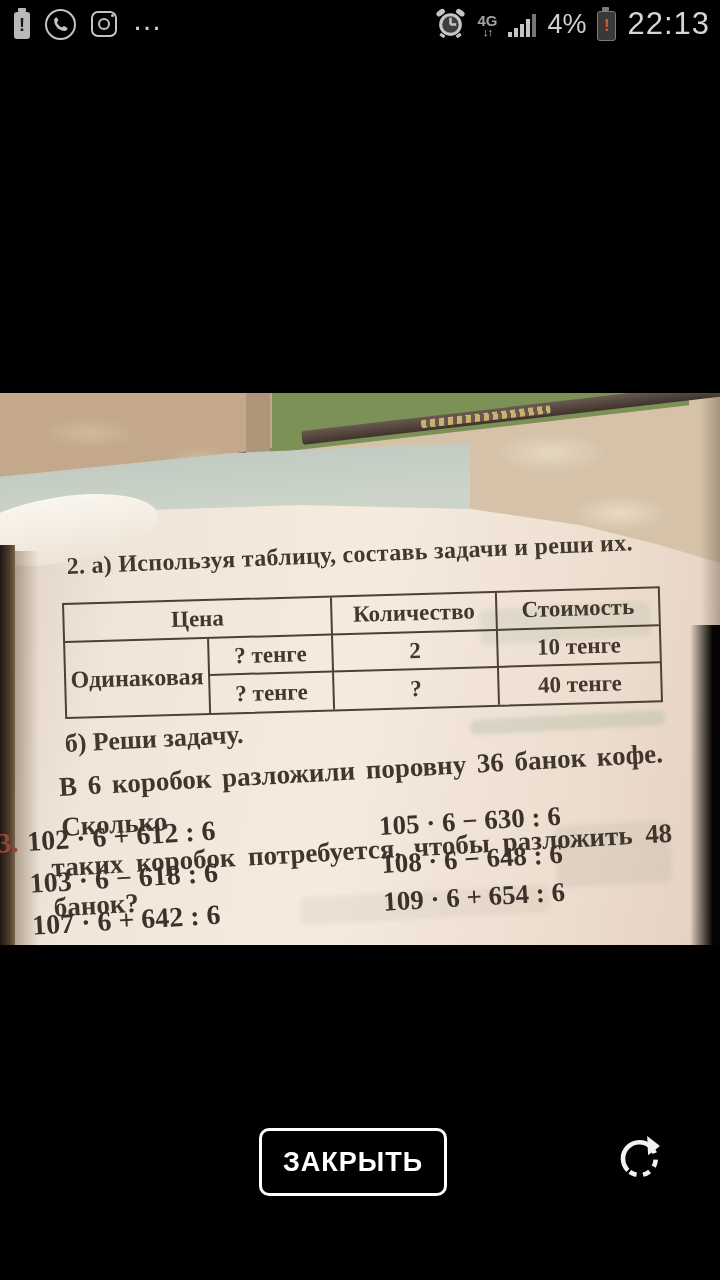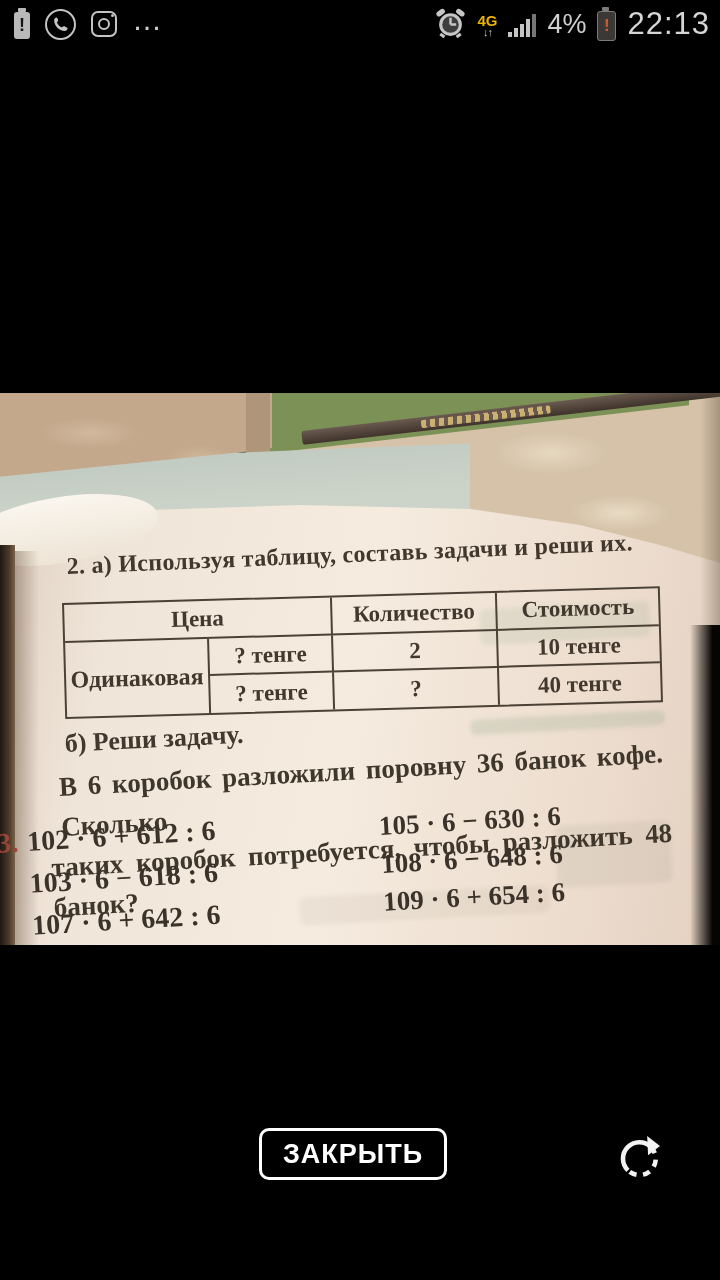--- a/index.html
+++ b/index.html
@@ -14,21 +14,21 @@
   .batt-notif{position:relative;width:16px;height:27px;background:#b9b9b9;border-radius:3px;margin-top:3px;}
   .batt-notif::before{content:"";position:absolute;top:-4px;left:4px;width:8px;height:4px;background:#b9b9b9;border-radius:1px;}
   .batt-notif .bang{position:absolute;left:0;top:0;width:100%;height:100%;display:flex;align-items:center;justify-content:center;
                     color:#161616;font-weight:bold;font-size:18px;}
   .phone-circ{width:27px;height:27px;border:2.5px solid #c4c4c4;border-radius:50%;display:flex;align-items:center;justify-content:center;}
   .insta{position:relative;width:22px;height:22px;border:2.5px solid #c4c4c4;border-radius:7px;}
   .insta::before{content:"";position:absolute;left:5px;top:5px;width:8px;height:8px;border:2.5px solid #c4c4c4;border-radius:50%;}
   .insta::after{content:"";position:absolute;right:1px;top:1px;width:3px;height:3px;background:#c4c4c4;border-radius:50%;}
   .more-dots{font-size:30px;color:#cfcfcf;letter-spacing:2px;line-height:10px;margin-top:-8px;}
   .net4g{display:flex;flex-direction:column;align-items:center;line-height:1;margin-top:2px;}
-  .net4g .lbl{font-size:15px;font-weight:bold;color:#eab308;}
+  .net4g .lbl{font-size:15px;font-weight:bold;color:#a3a3a3;}
   .net4g .arr{font-size:11px;color:#c9c9c9;margin-top:-1px;letter-spacing:-1px;}
   .sigbars{display:flex;align-items:flex-end;gap:2px;height:23px;margin-top:2px;}
   .sigbars i{display:block;width:4px;background:#c4c4c4;}
   .sigbars i:nth-child(1){height:5px;}
   .sigbars i:nth-child(2){height:9px;}
   .sigbars i:nth-child(3){height:13px;}
   .sigbars i:nth-child(4){height:18px;}
   .sigbars i:nth-child(5){height:23px;background:#767676;}
   .pct{font-size:27px;color:#cfcfcf;}
   .batt-main{position:relative;width:17px;height:28px;background:#3c3835;border:1.5px solid #7c7c7c;border-radius:3px;margin-top:3px;}
@@ -95,21 +95,21 @@
            transform:rotate(-3.2deg);transform-origin:0 0;color:#3f362c;}
   .problem .l1{word-spacing:4px;}
   .problem .l2{margin-left:-12px;word-spacing:6px;}
   .ex-left{position:absolute;left:26px;top:428px;font-size:28px;line-height:42px;
            transform:rotate(-3.4deg);transform-origin:0 0;color:#3b322a;}
   .ex-right{position:absolute;left:378px;top:414px;font-size:27px;line-height:38px;
            transform:rotate(-3.2deg);transform-origin:0 0;color:#3b322a;}
   .ex-num{position:absolute;left:-30px;top:0;color:#9c4536;}
 
   
-  .close-btn{position:absolute;left:259px;top:1128px;width:188px;height:52px;background:#000;
+  .close-btn{position:absolute;left:259px;top:1128px;width:188px;height:68px;background:#000;
              border:3px solid #fff;border-radius:10px;color:#fff;font-size:27px;font-weight:bold;
              letter-spacing:1px;display:flex;align-items:center;justify-content:center;
              font-family:"Liberation Sans",sans-serif;box-sizing:border-box;cursor:pointer;}
   .refresh-btn{position:absolute;left:610px;top:1126px;width:56px;height:64px;display:flex;
              align-items:center;justify-content:center;cursor:pointer;background:transparent;border:none;}
 </style>
 </head>
 <body>
 
 <div class="app">

